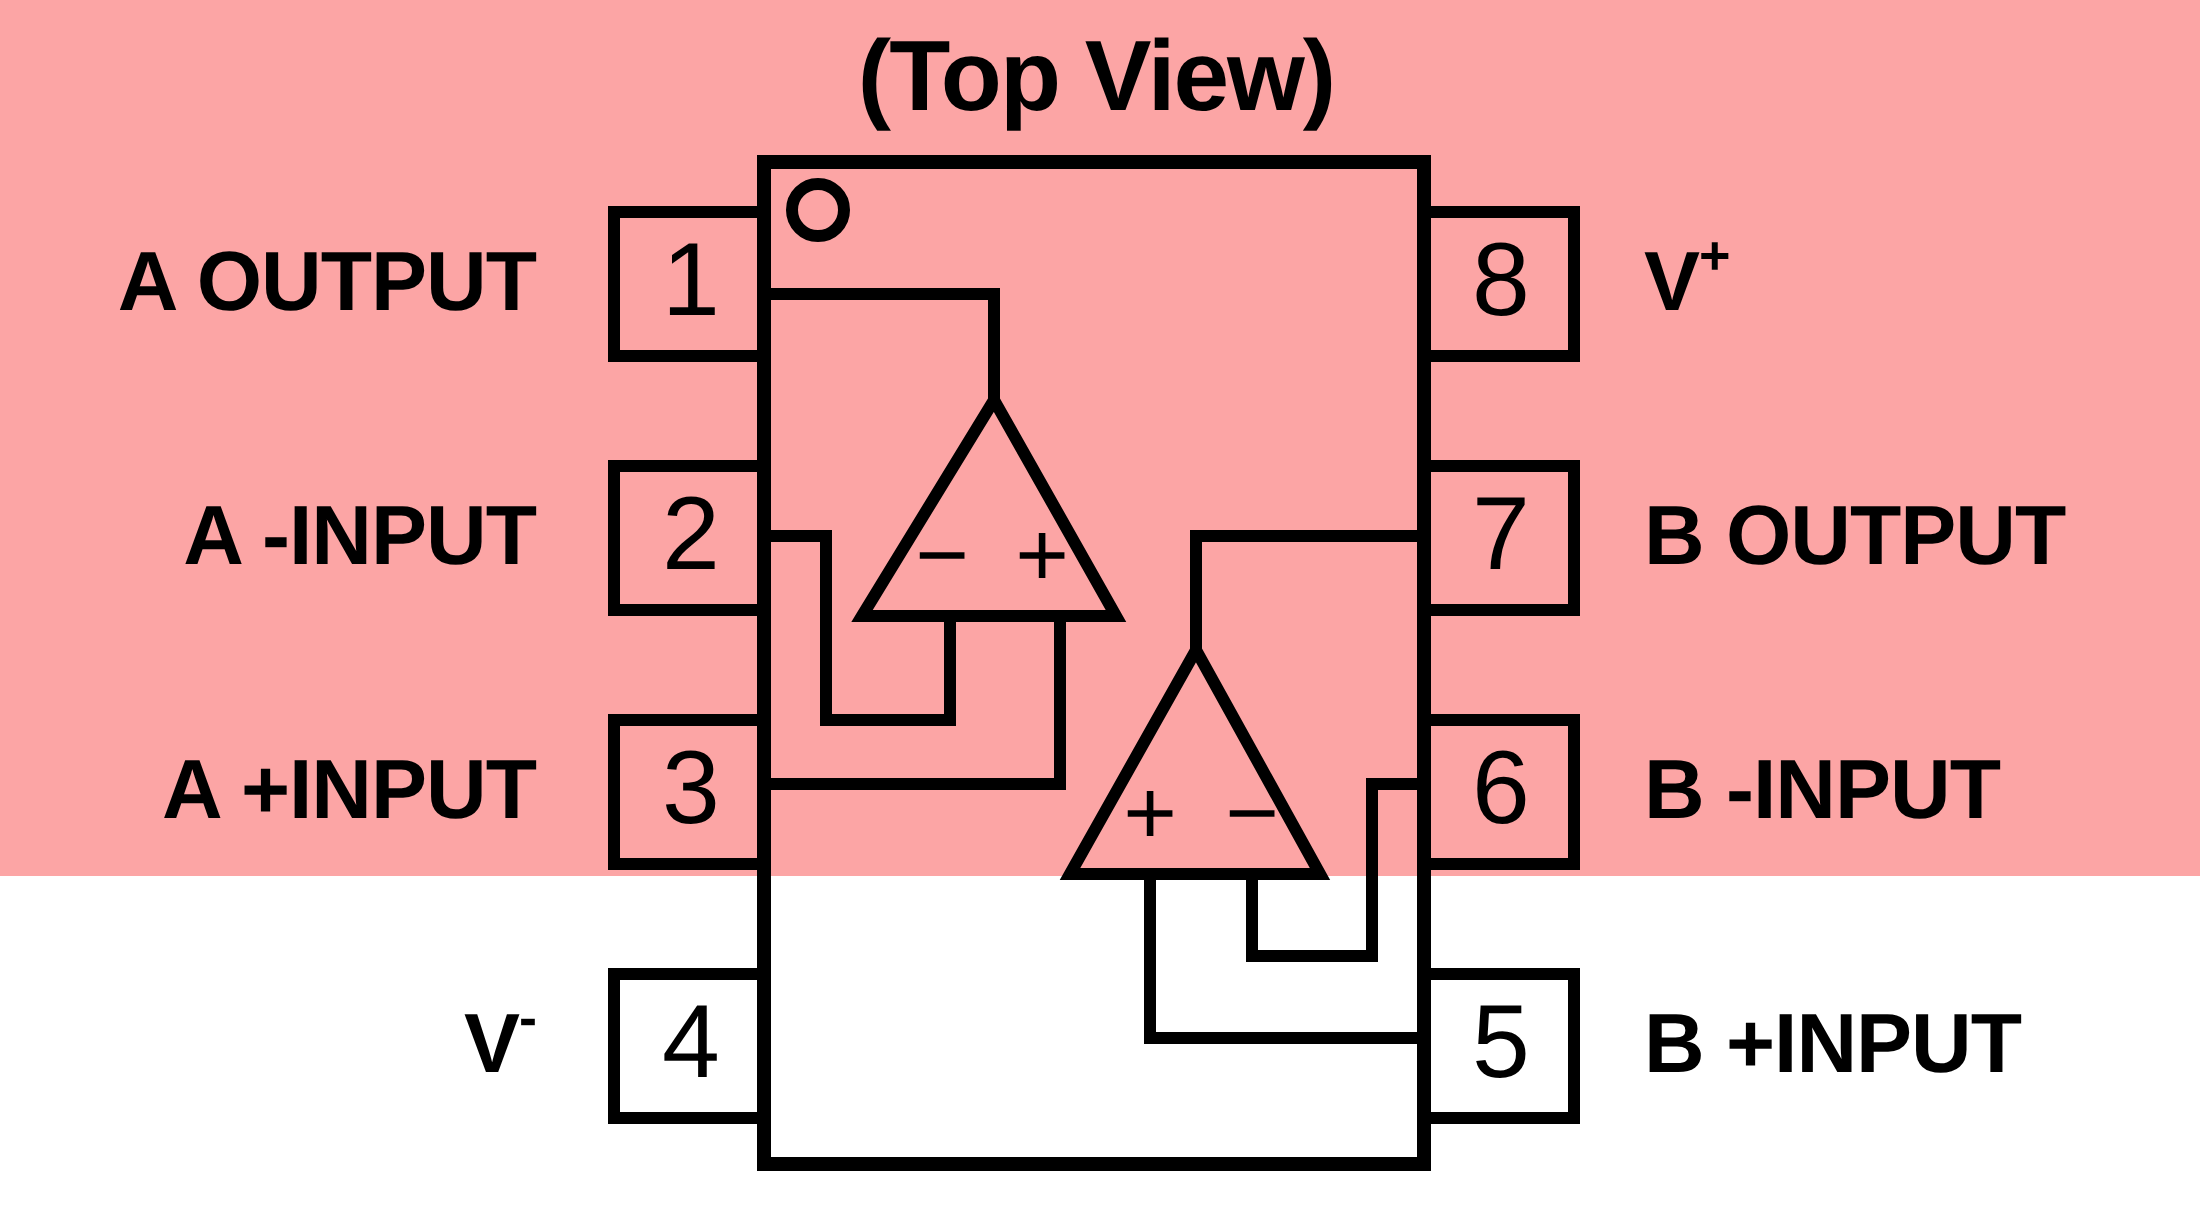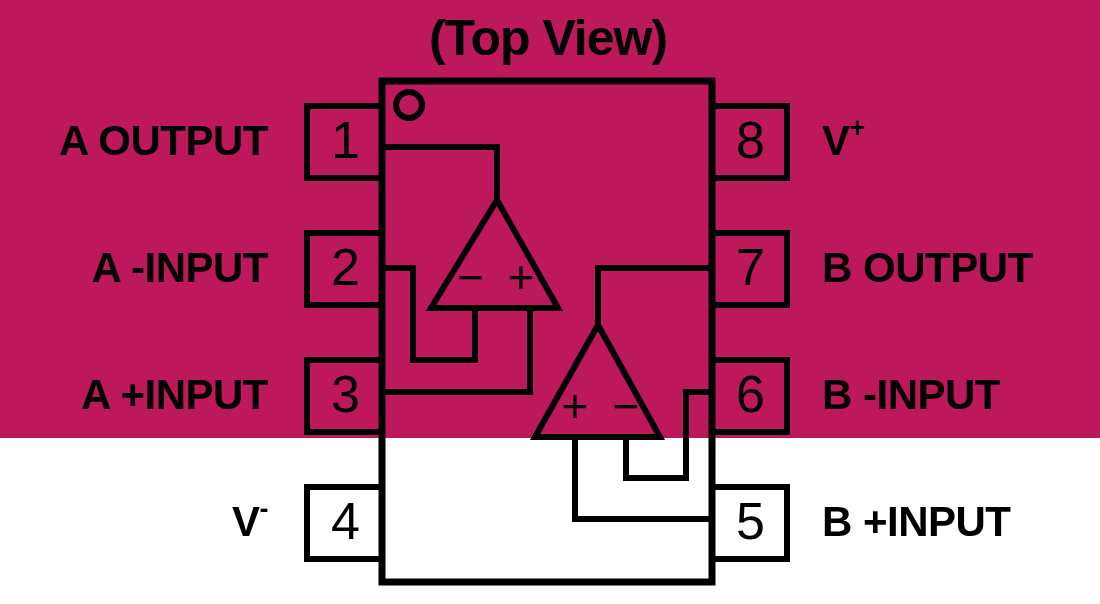--- a/index.html
+++ b/index.html
@@ -11,21 +11,21 @@
   body {
     width: 1100px;
     height: 604px;
     font-family: "Liberation Sans", sans-serif;
     overflow: hidden;
   }
   #pinout-root {
     position: relative;
     width: 1100px;
     height: 438px;
-    background: #be185d;
+    background: #fca5a5;
   }
   svg#pinout-svg {
     display: block;
     width: 1100px;
     height: 604px;
   }
   .body-outline,
   .pin-box,
   .wire,
   .tri {

